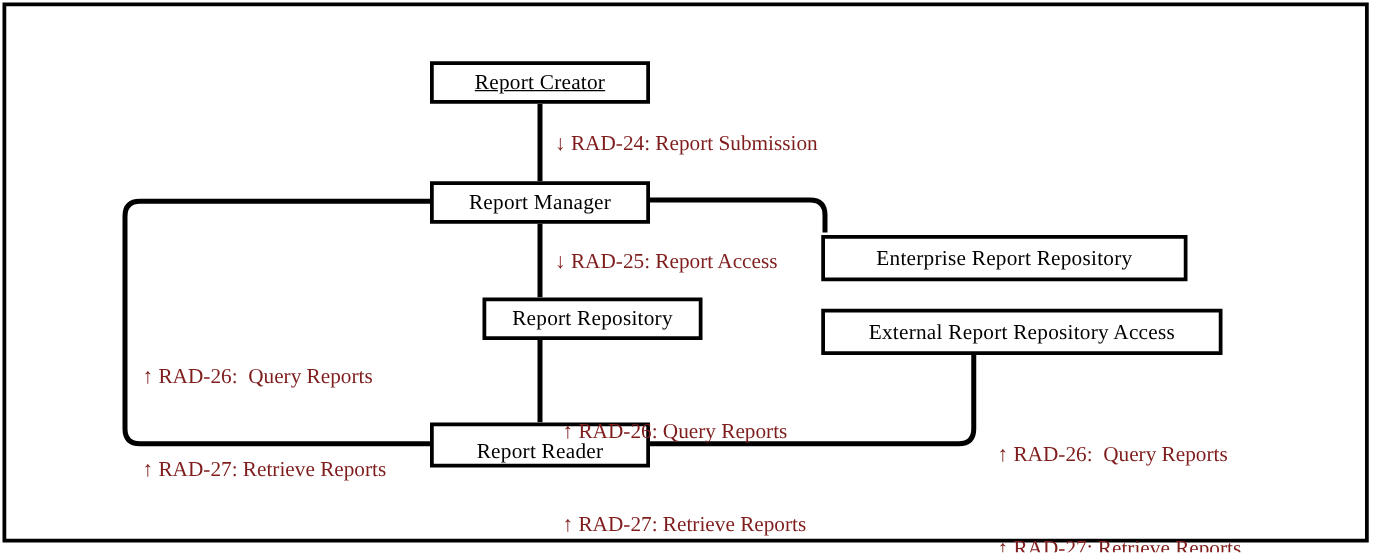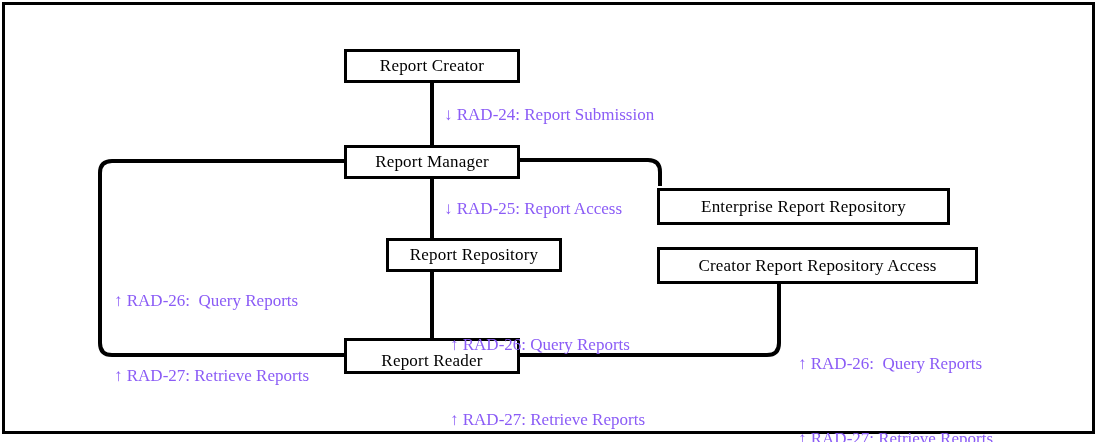--- a/index.html
+++ b/index.html
@@ -48,21 +48,21 @@
     justify-content: center;
     text-align: center;
     color: #000000;
     font-size: 17px;
     letter-spacing: 0.2px;
     white-space: nowrap;
   }
   
   .edge-label {
     position: absolute;
-    color: #8b5cf6;
+    color: #7f1d1d;
     font-size: 17px;
     line-height: 22px;
     white-space: pre;
     background: transparent;
   }
   .edge-label.two-line {
     line-height: 25px;
   }
 </style>
 </head>
@@ -82,42 +82,42 @@
       <path d="M 432 272 L 432 338"></path>
 
       <path d="M 520 160 L 648 160 Q 660 160 660 172 L 660 186"></path>
 
       <path d="M 779 283 L 779 343 Q 779 355 767 355 L 520 355"></path>
 
       <path d="M 344 161 L 112 161 Q 100 161 100 173 L 100 343 Q 100 355 112 355 L 344 355"></path>
     </g>
   </svg>
 
-  <div class="node-box" style="left:344px; top:49px; width:176px; height:34px;">
+  <div class="node-box" style="left:344px; top:49px; width:176px; height:34px;text-decoration:underline;">
     <span>Report Creator</span>
   </div>
 
   <div class="node-box" style="left:344px; top:145px; width:176px; height:34px;">
     <span>Report Manager</span>
   </div>
 
   <div class="node-box" style="left:344px; top:238px; width:176px; height:34px;margin-left:42px;">
     <span>Report Repository</span>
   </div>
 
   <div class="node-box" style="left:344px; top:338px; width:176px; height:36px;align-items:flex-end;">
     <span>Report Reader</span>
   </div>
 
   <div class="node-box" style="left:657px; top:188px; width:293px; height:37px;">
     <span>Enterprise Report Repository</span>
   </div>
 
   <div class="node-box" style="left:657px; top:247px; width:321px; height:37px;">
-    <span>Creator Report Repository Access</span>
+    <span>External Report Repository Access</span>
   </div>
 
   <div class="edge-label" style="left:444px; top:104px;">↓ RAD-24: Report Submission</div>
 
 
   <div class="edge-label" style="left:444px; top:198px;">↓ RAD-25: Report Access</div>
 
   <div class="edge-label two-line" style="left:114px; top:238px;">
     <div>↑ RAD-26:  Query Reports</div>
     <div>↑ RAD-27: Retrieve Reports</div>

